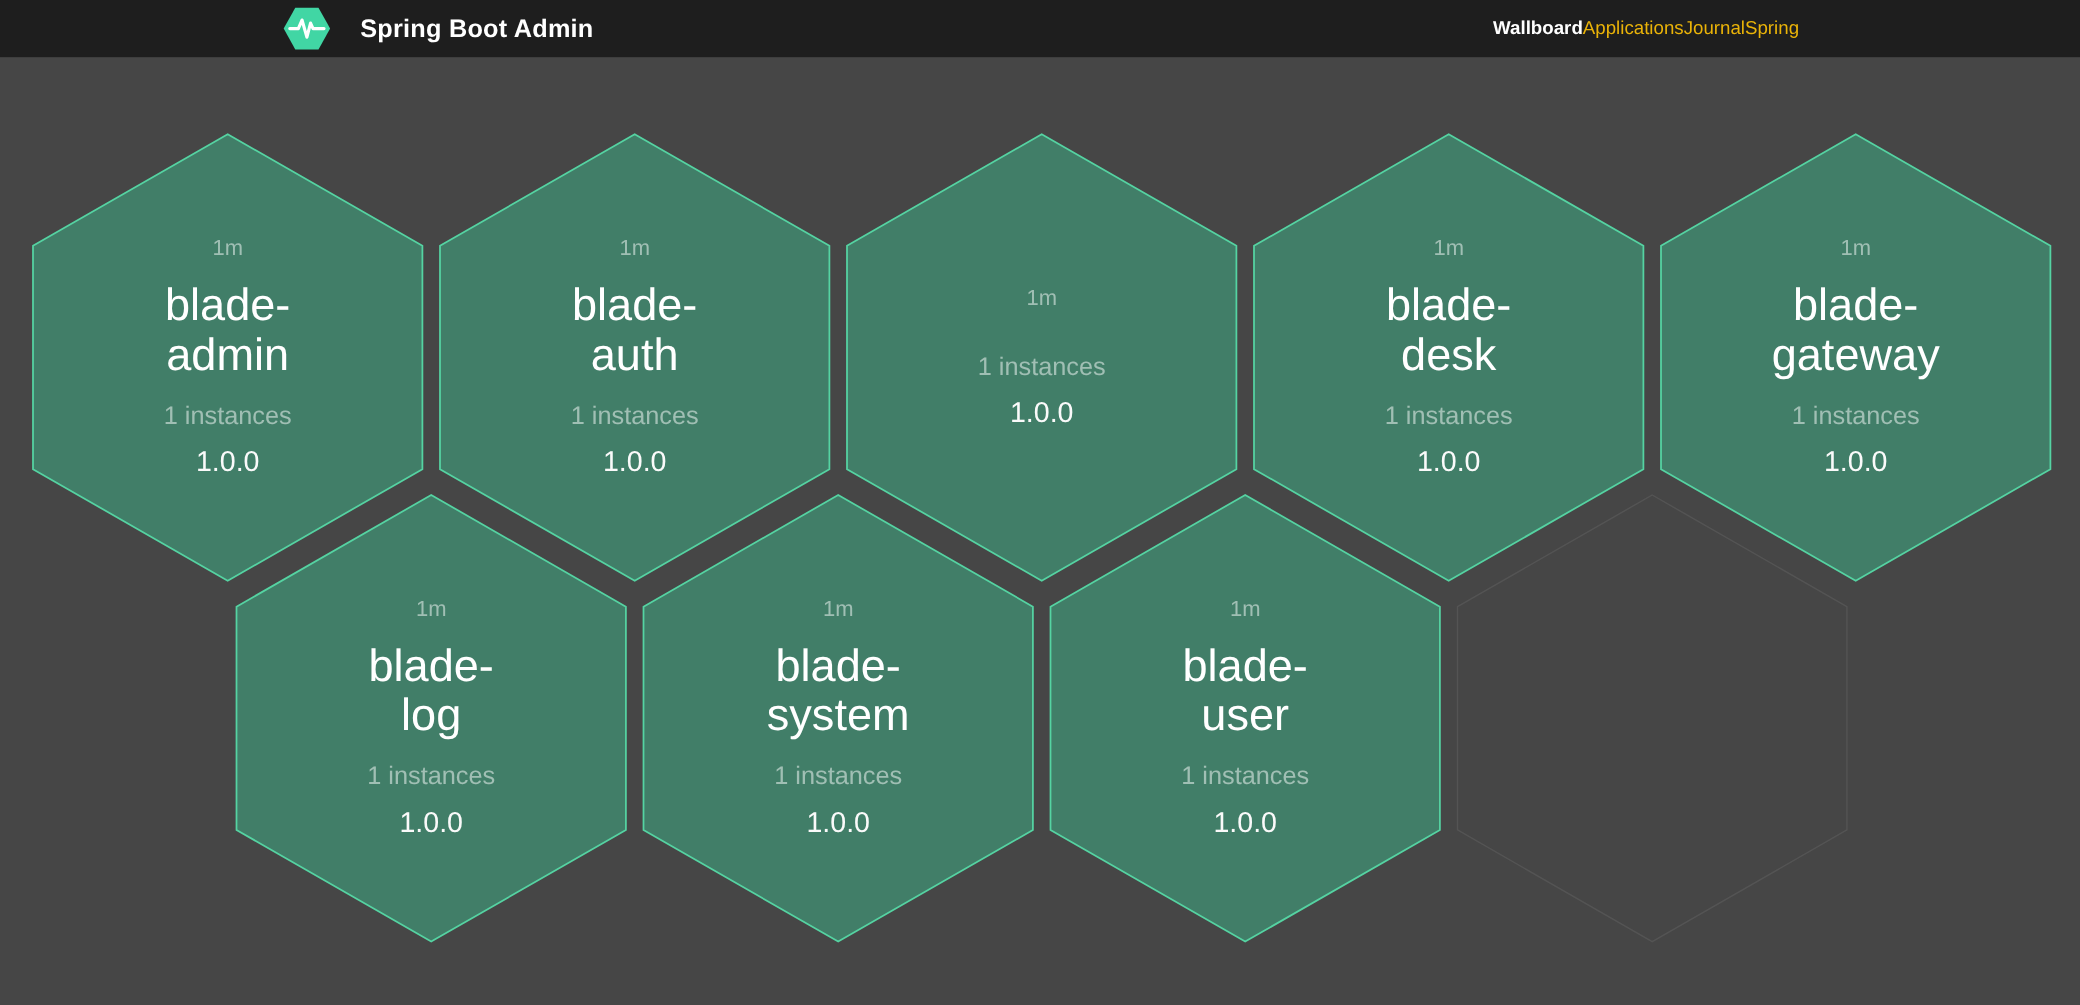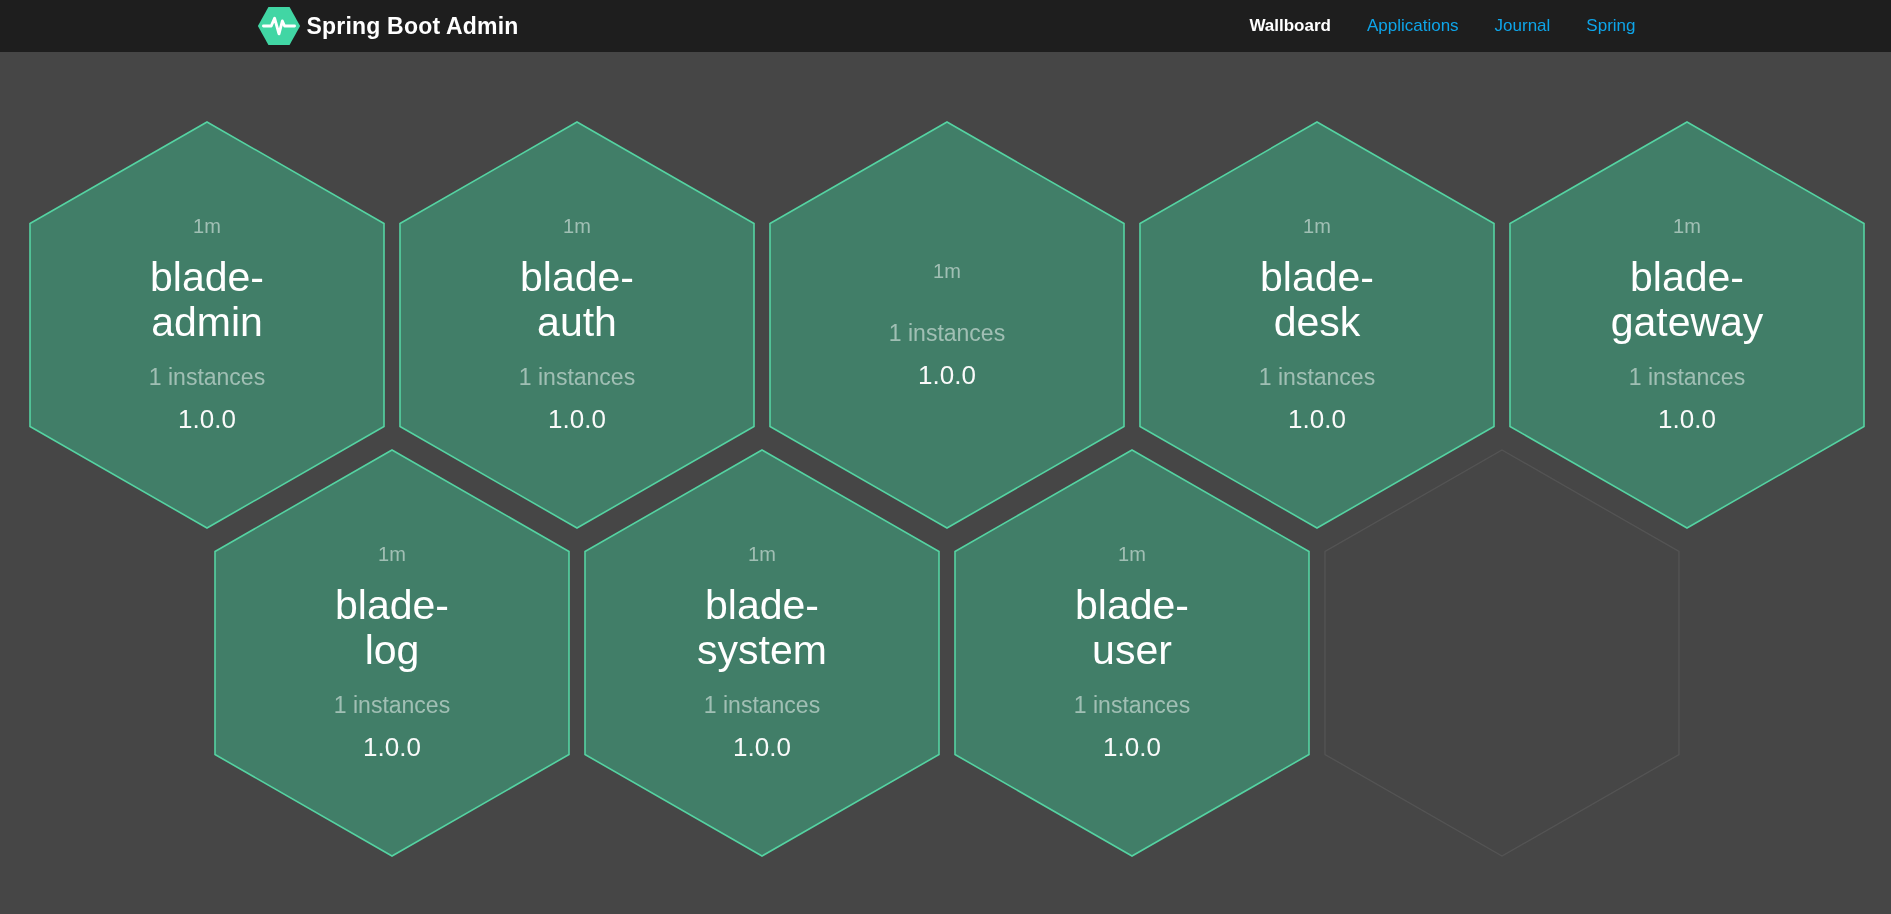--- a/index.html
+++ b/index.html
@@ -13,25 +13,25 @@
 
   
   .header {
     position:absolute; top:0; left:0; width:100%; height:52px;
     background:#1e1e1e; z-index:10;
   }
   .header-inner {
     width:1380px; margin:0 auto; height:100%;
     display:flex; align-items:center; justify-content:space-between;
   }
-  .brand { display:flex; align-items:center; gap:5px; cursor:pointer; }
+  .brand { display:flex; align-items:center; gap:26px; cursor:pointer; }
   .brand-logo { width:46px; height:40px; display:block; }
   .brand-title { color:#ffffff; font-size:23px; font-weight:700; letter-spacing:.2px; }
-  .nav { display:flex; align-items:flex-start; gap:36px; }
-  .nav-item { font-size:17px; color:#0ea5e9; cursor:pointer; white-space:nowrap; }
+  .nav { display:flex; align-items:flex-start; }
+  .nav-item { font-size:17px; color:#eab308; cursor:pointer; white-space:nowrap; }
   .nav-item.active { color:#ffffff; font-weight:700; }
 
   
   .wallboard { position:absolute; inset:52px 0 0 0; }
   .hex {
     position:absolute; width:354px; height:406px; cursor:pointer;
   }
   .hex svg { position:absolute; left:0; top:0; width:100%; height:100%; overflow:visible; }
   .hex polygon { fill:#417e68; stroke:#55d3a2; stroke-width:1.6px; }
   .hex.hex-empty { cursor:default; }

